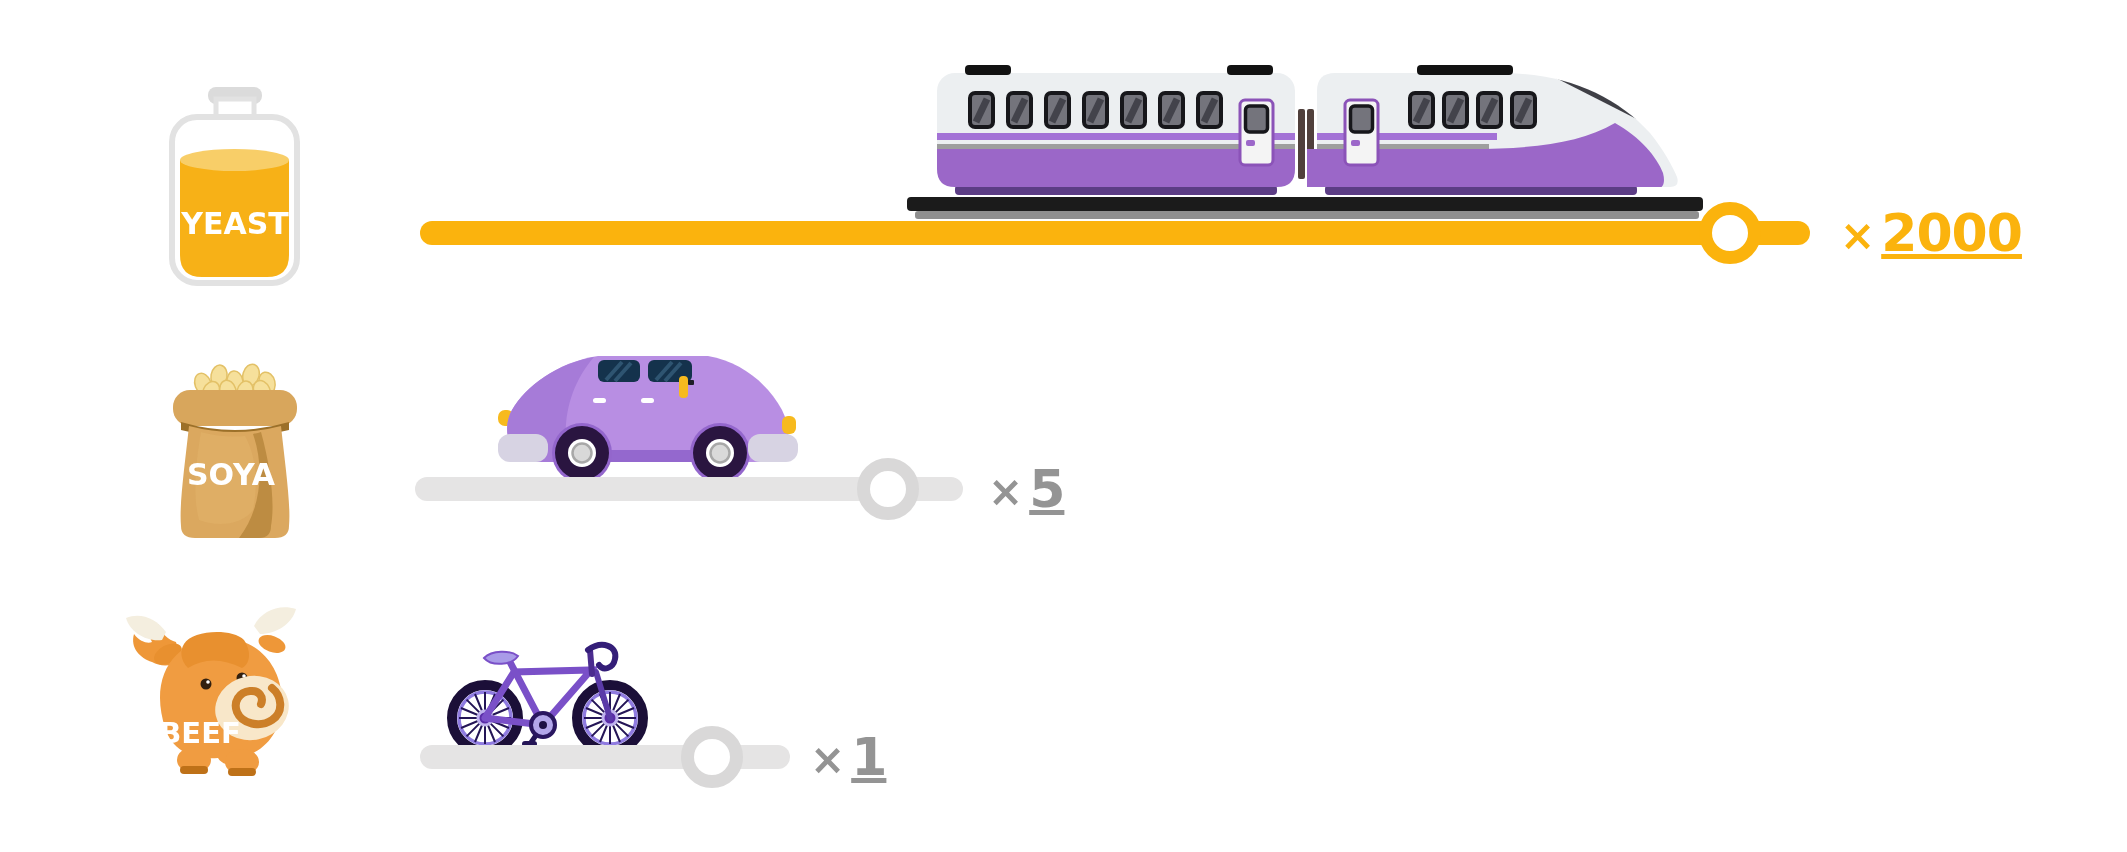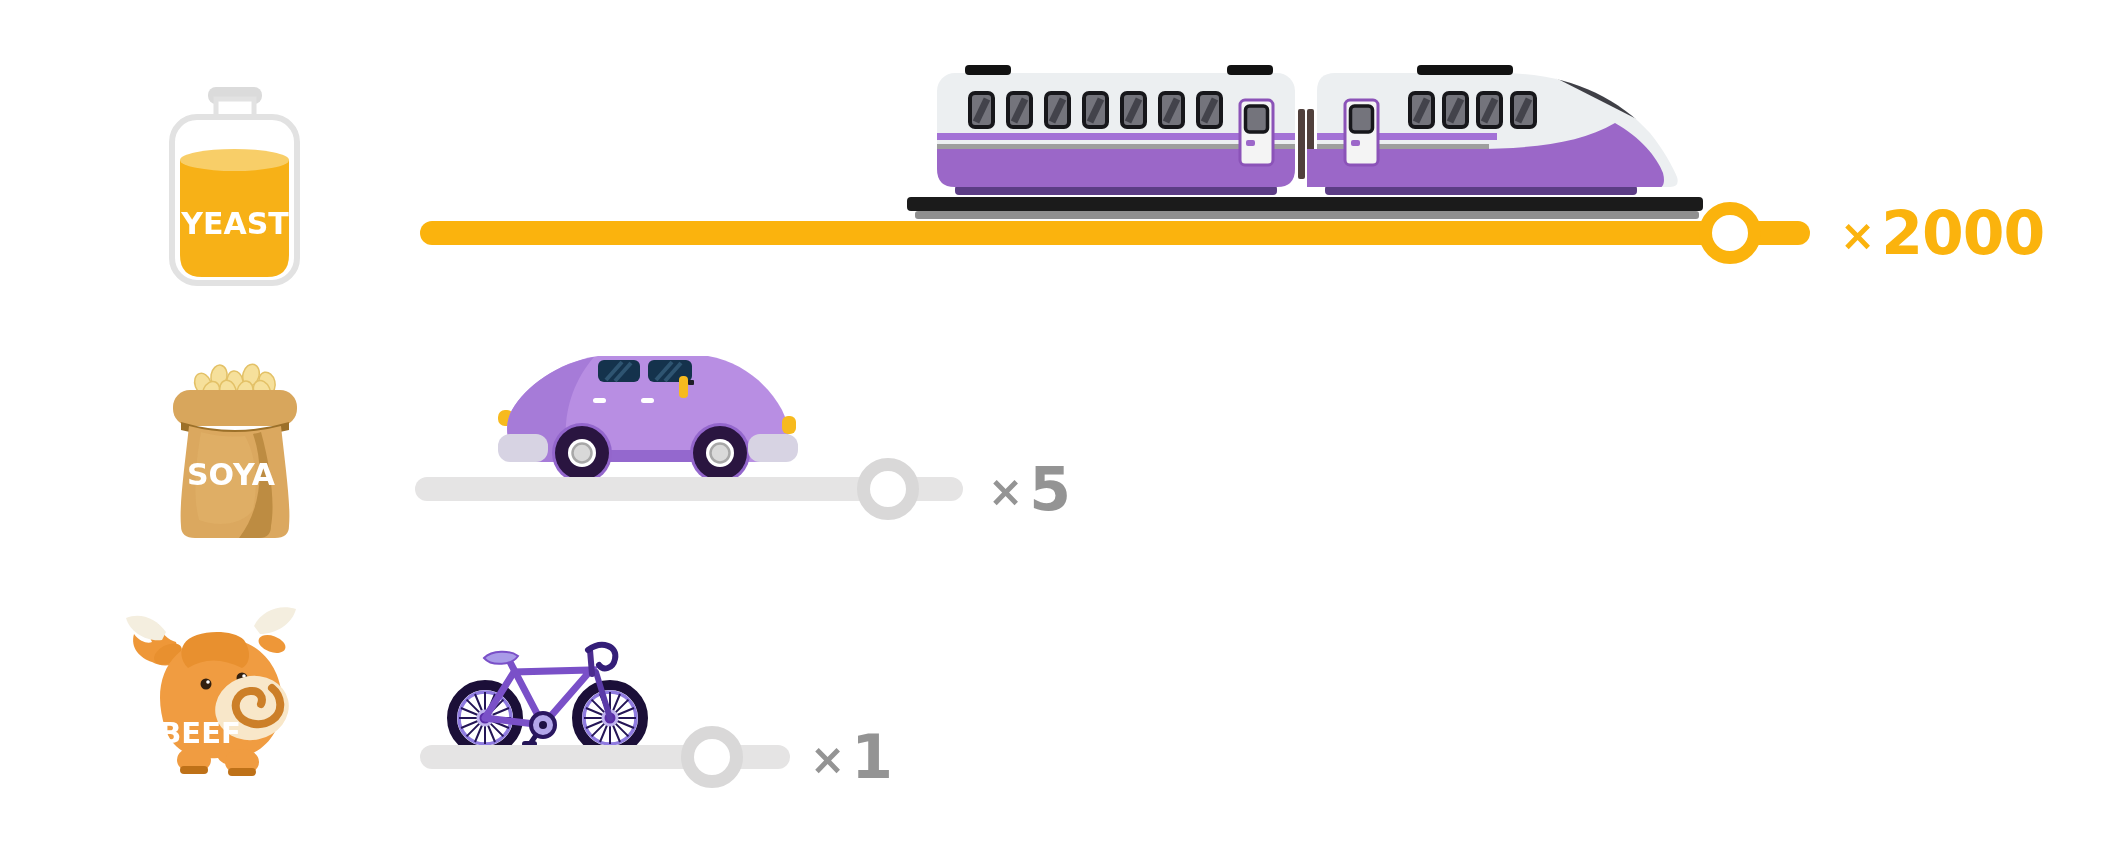--- a/index.html
+++ b/index.html
@@ -19,21 +19,21 @@
   .handle{position:absolute;width:62px;height:62px;border-radius:50%;
           background:#ffffff;box-sizing:border-box;}
   .handle.gold{border:13px solid #FBB30D;}
   .handle.gray{border:13px solid #D9D8D8;}
   .h1{left:1699px;top:202px;}
   .h2{left:857px;top:458px;}
   .h3{left:681px;top:726px;}
   
   .mult{position:absolute;height:62px;display:flex;align-items:center;font-weight:bold;white-space:nowrap;}
   .mult .x{font-size:42px;margin-right:6px;transform:translateY(2px);}
-  .mult .num{font-size:60px;letter-spacing:-1px;}
+  .mult .num{font-size:52px;letter-spacing:-1px;text-decoration:underline;}
   .m1{left:1840px;top:202px;color:#FBB30D;}
   .m2{left:988px;top:458px;color:#949494;}
   .m3{left:810px;top:726px;color:#949494;}
   
   .jar{left:166px;top:85px;}
   .train{left:905px;top:65px;}
   .sack{left:167px;top:362px;}
   .car{left:498px;top:352px;}
   .cow{left:122px;top:600px;}
   .bike{left:440px;top:628px;}

